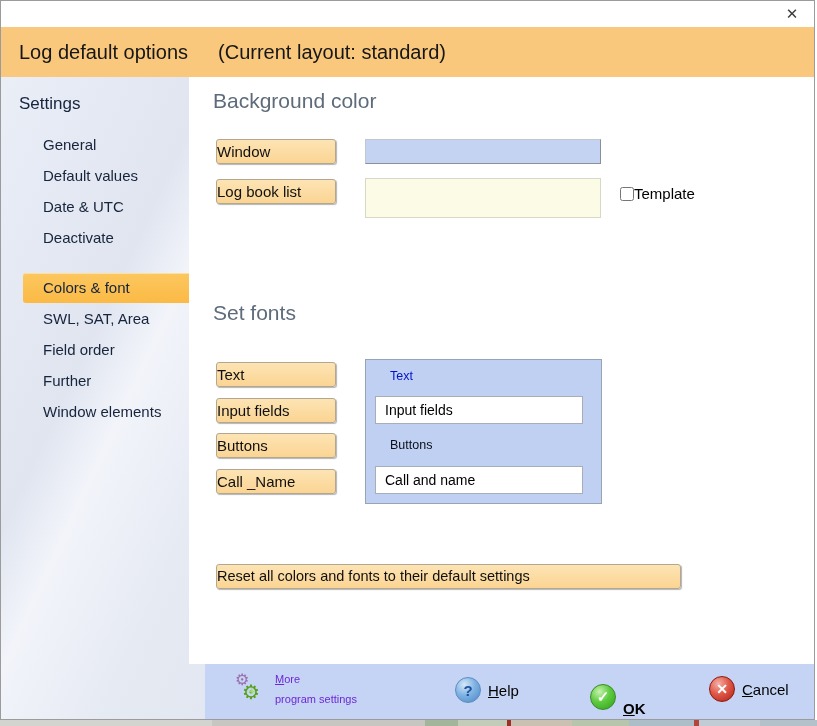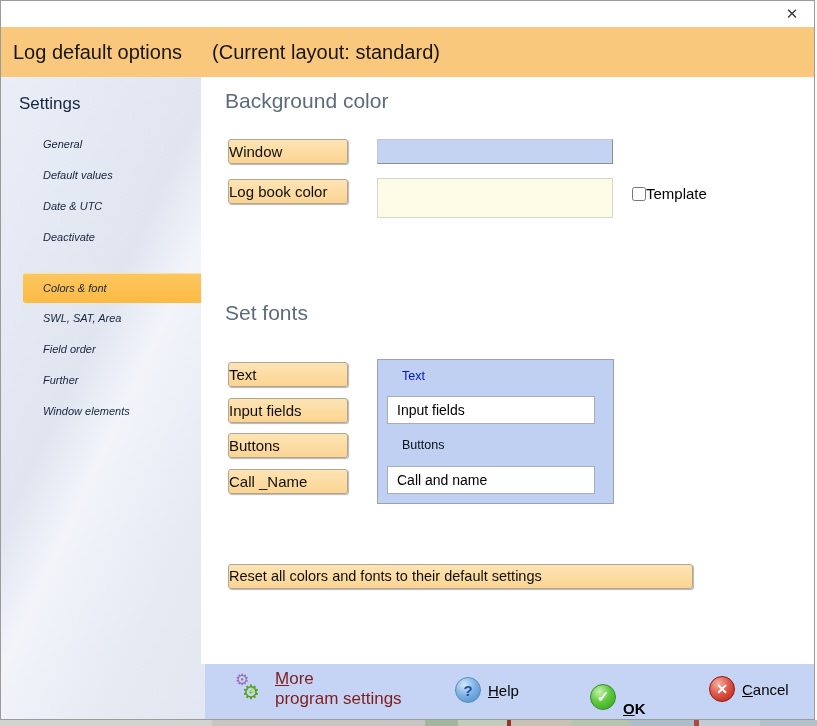--- a/index.html
+++ b/index.html
@@ -21,46 +21,46 @@
   .close-btn {
     position:absolute; right:10px; top:2px; width:24px; height:22px;
     display:flex; align-items:center; justify-content:center;
     font-size:15px; color:#3c3c3c; cursor:default;
   }
   
   .header {
     position:absolute; left:0; top:26px; right:0; height:50px;
     background:#f9c87c;
     display:flex; align-items:center; gap:30px;
-    padding-left:12px;
+    padding-left:18px;
     font-size:20px; color:#161616;
   }
   
   .sidebar {
     position:absolute; left:0; top:76px; width:232px; height:643px;
     background:linear-gradient(115deg,#eaeef7 0%,#e0e5f0 40%,#f2f4fa 52%,#e6eaf3 75%,#e1e6f0 100%);
     border-right:1px solid #cfd3dd;
   }
   .sidebar-title {
     padding:17px 0 0 18px; font-size:17px; color:#16243c;
   }
   .sidebar-items { margin-top:15px; }
   .sidebar-item {
     height:31px; line-height:31px; padding-left:42px;
-    font-size:11px; color:#16243c; cursor:default;font-style:italic;
+    font-size:15px; color:#16243c; cursor:default;
   }
   .sidebar-item.active {
     margin-left:22px; padding-left:20px; height:30px; line-height:30px;
     background:linear-gradient(#fcc75f,#fbba45);
     border-radius:3px;
     box-shadow:inset 0 1px 0 #fddf9f;
     margin-top:20px;
   }
   
-  .main { position:absolute; left:200px; top:76px; right:0; height:587px; background:#ffffff; }
+  .main { position:absolute; left:188px; top:76px; right:0; height:587px; background:#ffffff; }
   .section-heading {
     position:absolute; font-size:21px; color:#5d6b7a;
   }
   .btn-orange {
     position:absolute; height:25px;
     background:linear-gradient(#fde4b4,#fbd493);
     border:1px solid #b3a78f; border-radius:3px;
     box-shadow:1px 1px 1px rgba(90,90,90,0.45);
     font-size:15px; color:#101010; text-align:left; line-height:23px;
     cursor:default;
@@ -105,21 +105,21 @@
   .footer {
     position:absolute; left:204px; right:0; top:663px; height:56px;
     background:#c5d4f4;
   }
   .accel { text-decoration:underline; }
   .more-group { position:absolute; left:30px; top:5px; display:flex; gap:10px; cursor:default; }
   .gears-icon { position:relative; width:30px; height:34px; top:3px; }
   .gear-purple { position:absolute; left:0; top:-2px; font-size:16px; color:#9a6fb0; }
   .gear-green  { position:absolute; left:7px; top:8px; font-size:20px; color:#55a01a; }
   .gear-plus   { position:absolute; left:14px; top:14px; font-size:10px; font-weight:bold; color:#9fe45a; }
-  .more-label { font-size:17px; color:#7f1d1d; line-height:20px; }
+  .more-label { font-size:11px; color:#6d28d9; line-height:20px; }
   .footer-item { position:absolute; display:flex; align-items:center; gap:7px; font-size:15px; color:#000; cursor:default; }
   .help-group   { left:250px; top:13px; }
   .ok-group     { left:385px; top:12px; }
   .cancel-group { left:504px; top:12px; }
   .icon-circle {
     width:26px; height:26px; border-radius:50%;
     display:flex; align-items:center; justify-content:center;
     font-weight:bold;
   }
   .help-circle {
@@ -176,21 +176,21 @@
     </div>
   </div>
 
   <div class="main">
 
     <div class="section-heading" style="left:24px; top:12px;">Background color</div>
 
     <div class="btn-orange" style="left:27px; top:62px; width:120px;">Window</div>
     <div class="swatch-window"></div>
 
-    <div class="btn-orange" style="left:27px; top:102px; width:120px;">Log book color</div>
+    <div class="btn-orange" style="left:27px; top:102px; width:120px;">Log book list</div>
     <div class="swatch-logbook"></div>
 
     <label class="template-check">
       <input type="checkbox" style="">
       <span>Template</span>
     </label>
 
     <div class="section-heading" style="left:24px; top:224px;">Set fonts</div>
 
     <div class="btn-orange" style="left:27px; top:285px; width:120px;">Text</div>

